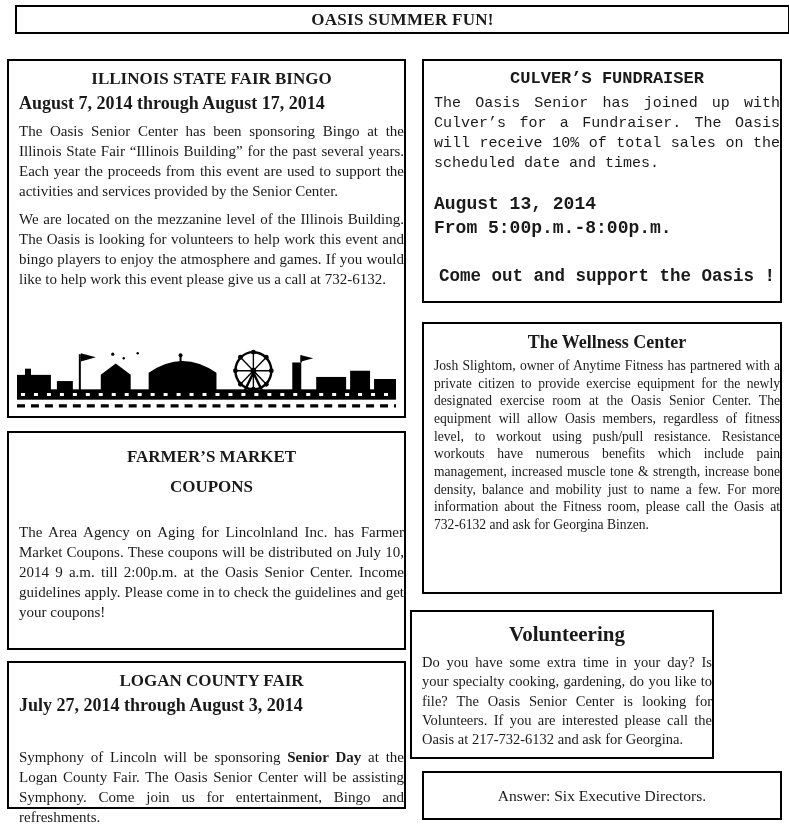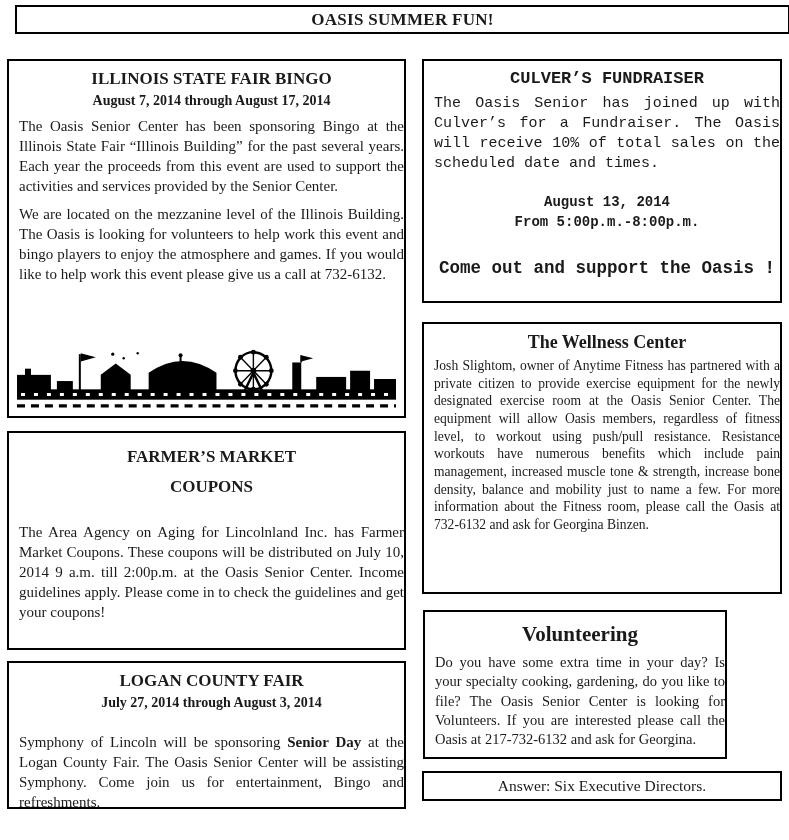--- a/index.html
+++ b/index.html
@@ -21,54 +21,54 @@
     left:7px;top:5px;width:775px;height:29px;
     display:flex;align-items:center;justify-content:center;
     font-weight:bold;font-size:17px;letter-spacing:.3px;margin-left:8px;
   }
   h2{
     margin:4px 0 2px 0;
     text-align:center;font-size:17px;font-weight:bold;
   }
   h2.mixed{font-size:18px;}
   .date{
-    margin:4px 0 2px 0;text-align:center;font-weight:bold;font-size:14px;
+    margin:4px 0 2px 0;text-align:left;font-weight:bold;font-size:18px;
   }
   .body{
     margin:8px 0 0 0;
     font-size:15px;line-height:1.33;text-align:justify;
   }
   .body.small{font-size:13.6px;line-height:1.3;margin-top:4px;}
   .pad{padding:4px 0 6px 10px;}
 
   
   .bingo{left:7px;top:59px;width:399px;height:359px;}
   .art{position:absolute;left:8px;right:8px;bottom:6px;height:62px;}
   .art svg{display:block;width:100%;height:62px;}
   .farmers{left:7px;top:431px;width:399px;height:219px;}
   .farmers h2{margin-top:10px;}
   .farmers .t2{margin-top:10px;}
   .farmers .body{margin-top:26px;}
   .logan{left:7px;top:661px;width:399px;height:148px;}
-  .logan .body{margin-top:22px;}
+  .logan .body{margin-top:32px;}
 
   
   .culvers{left:422px;top:59px;width:360px;height:244px;font-family:Liberation Mono, monospace;}
   .culvers .body{margin-top:6px;}
   .culvers .date{margin-top:20px;}
   .culvers .time{margin-top:4px;}
   .cta{
     margin-top:28px;text-align:center;font-weight:bold;font-size:17.5px;
   }
   .wellness{left:422px;top:322px;width:360px;height:272px;}
-  .volunteering{left:423px;top:610px;width:304px;height:149px;}
+  .volunteering{left:410px;top:610px;width:304px;height:149px;}
   .volunteering h2{font-size:21px;margin-top:6px;}
   .volunteering .body{font-size:14.5px;margin-top:6px;}
   .answerbox{
-    left:422px;top:771px;width:360px;height:30px;
+    left:422px;top:771px;width:360px;height:49px;
     display:flex;align-items:center;justify-content:center;
     font-size:15.5px;
   }
   .b{font-weight:bold;}
 </style>
 </head>
 <body>
 
 <div class="page">
 

